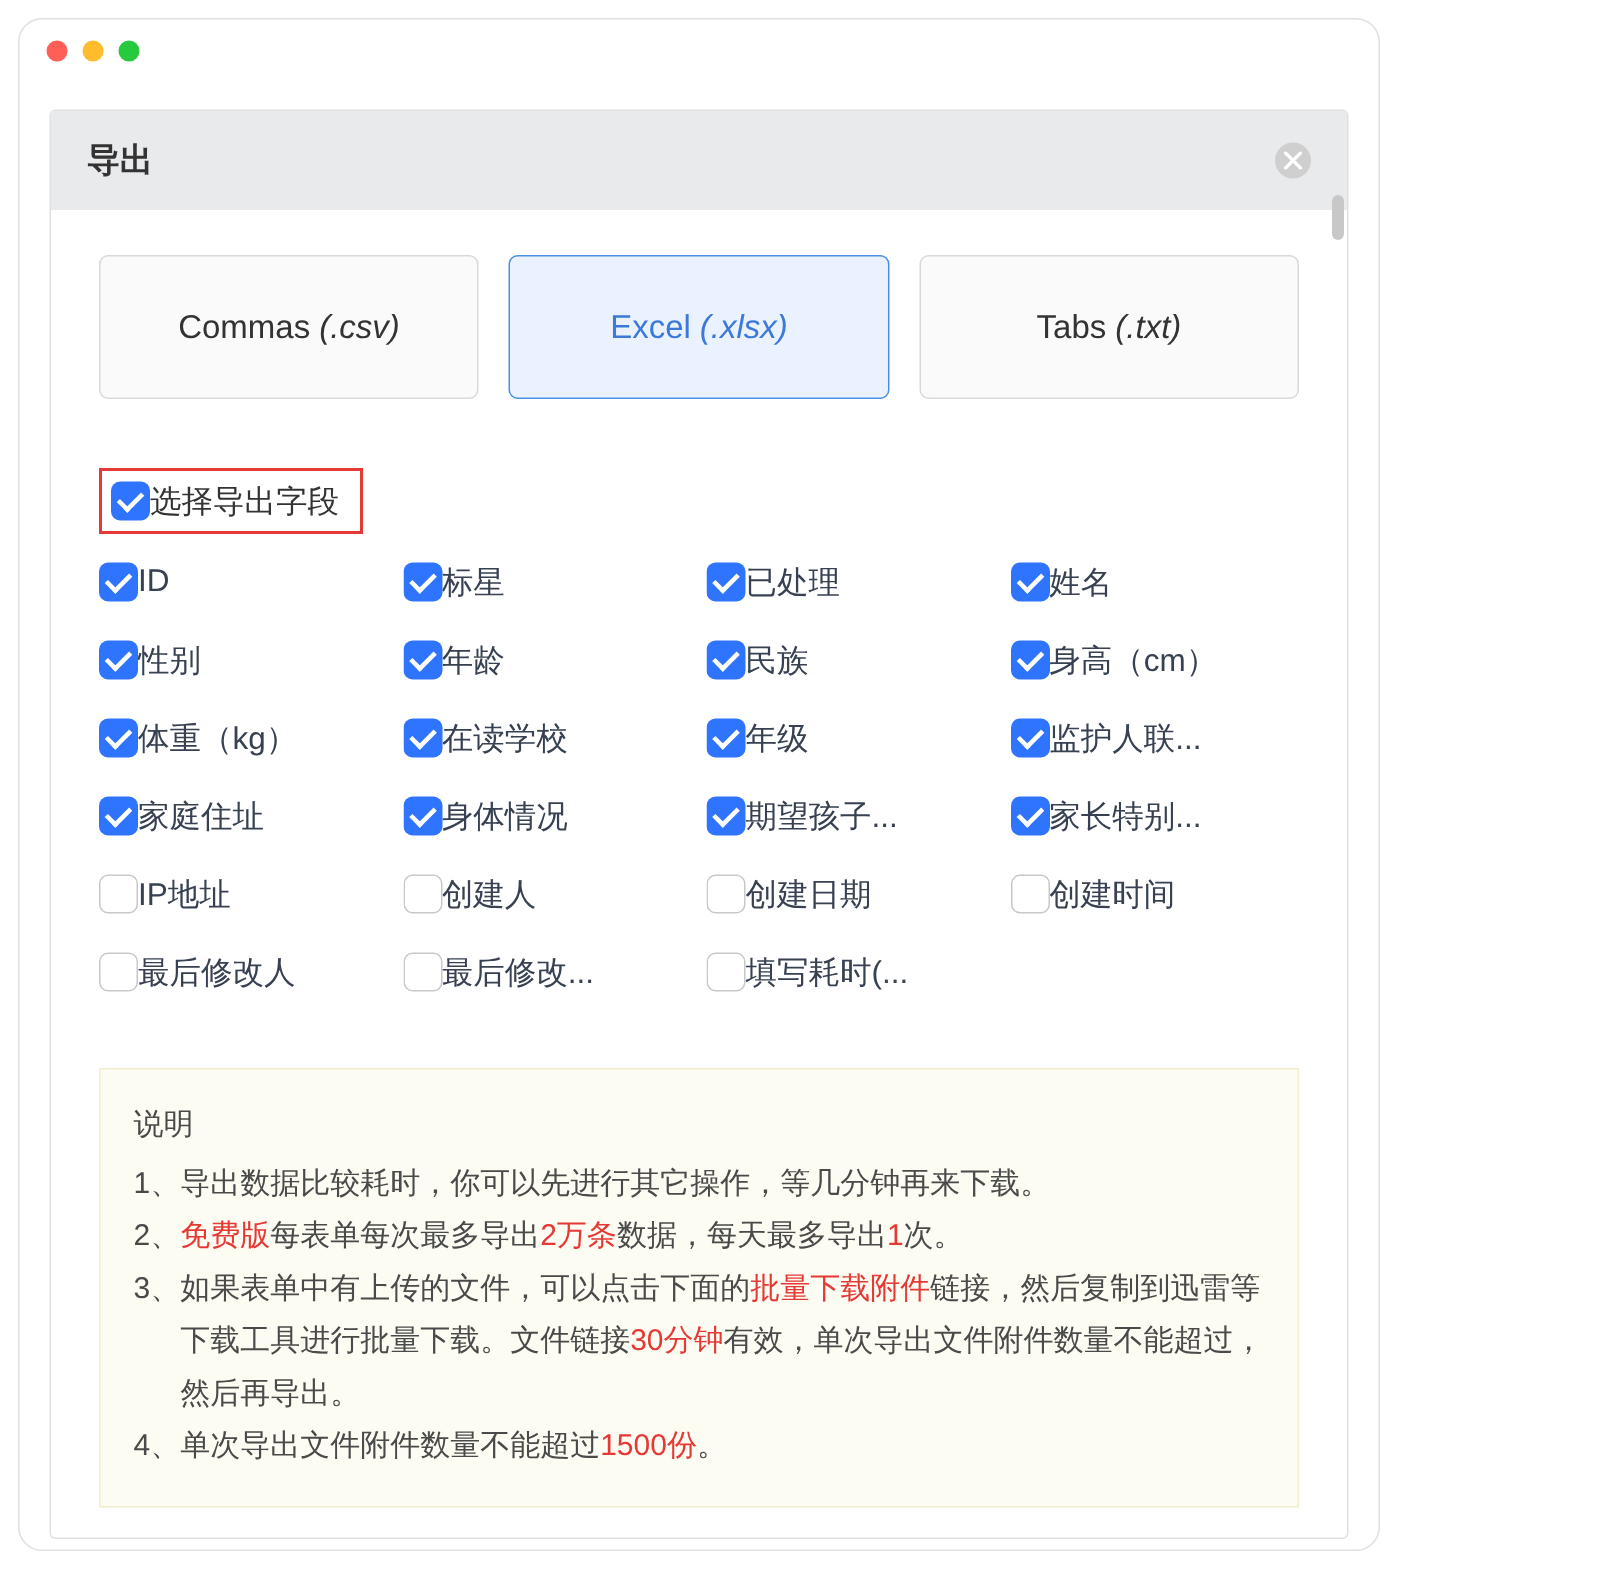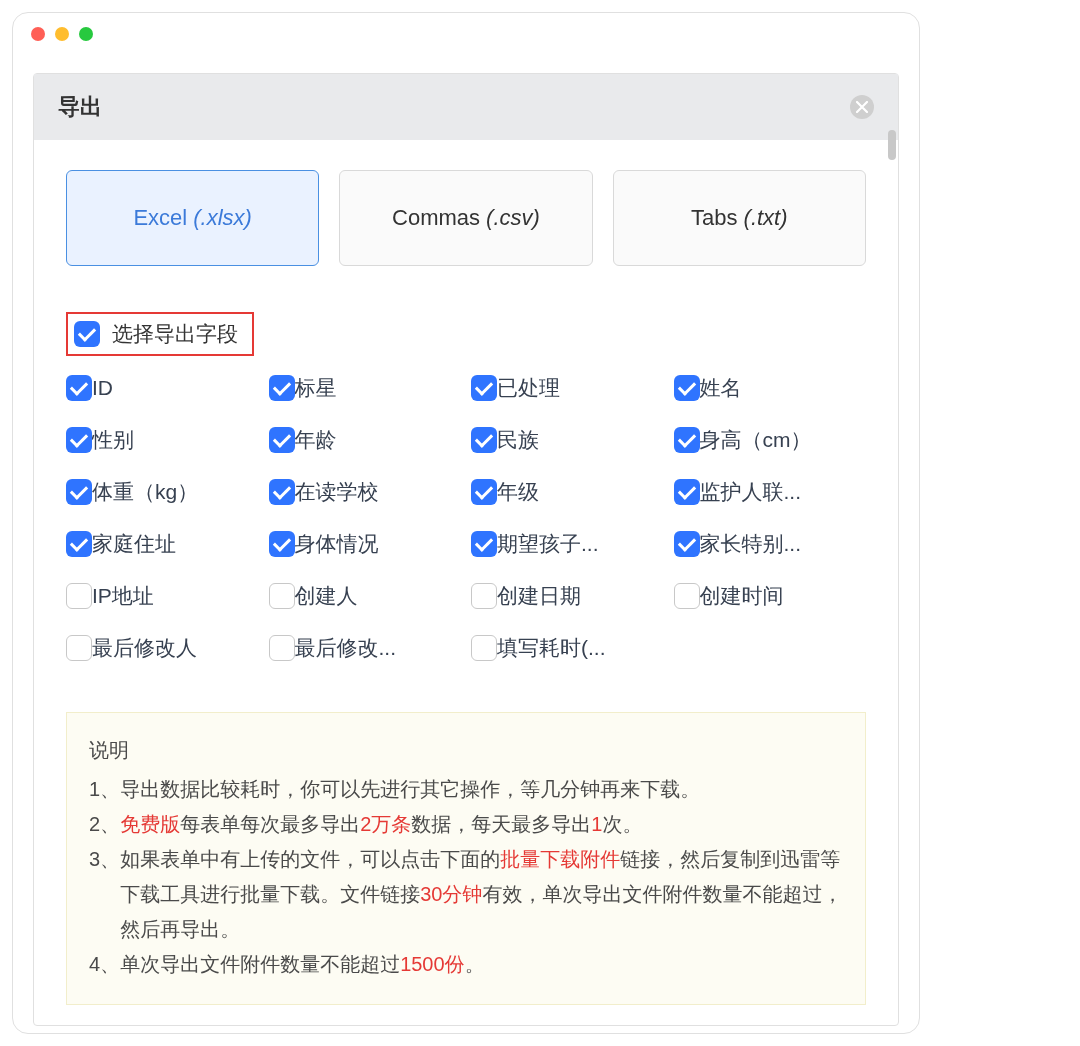--- a/index.html
+++ b/index.html
@@ -94,21 +94,20 @@
     }
     .tab.active {
       background: #eaf2ff;
       border: 1.5px solid #4a90e2;
       color: #3b7ad9;
     }
     .tab-ext { font-style: italic; margin-left: 6px; }
     .select-all-row {
       display: inline-flex;
       align-items: center;
-      gap: 12px;
       padding: 6px 14px 6px 6px;
       border: 2.5px solid #e53935;
       margin-bottom: 18px;
     }
     .checkbox {
       width: 26px; height: 26px;
       border-radius: 6px;
       display: inline-flex;
       align-items: center;
       justify-content: center;
@@ -183,27 +182,27 @@
         <div class="close-btn">
           <svg width="12" height="12" viewBox="0 0 12 12">
               <path d="M1 1 L11 11 M11 1 L1 11" stroke="#fff" stroke-width="2.2" stroke-linecap="round"></path>
             </svg>
         </div>
       </div>
 
       <div class="dialog-body">
 
         <div class="tabs" id="tabs">
+            <div class="tab">
+              <span>Commas</span>
+              <span class="tab-ext"> (.csv)</span>
+            </div>
             <div class="tab active">
               <span>Excel</span>
               <span class="tab-ext"> (.xlsx)</span>
-            </div>
-            <div class="tab">
-              <span>Commas</span>
-              <span class="tab-ext"> (.csv)</span>
             </div>
             <div class="tab">
               <span>Tabs</span>
               <span class="tab-ext"> (.txt)</span>
             </div>
           </div>
 
         <div class="select-all-row">
           <span id="select-all-cb" class="checkbox checked"></span>
           <span class="select-all-label">选择导出字段</span>

